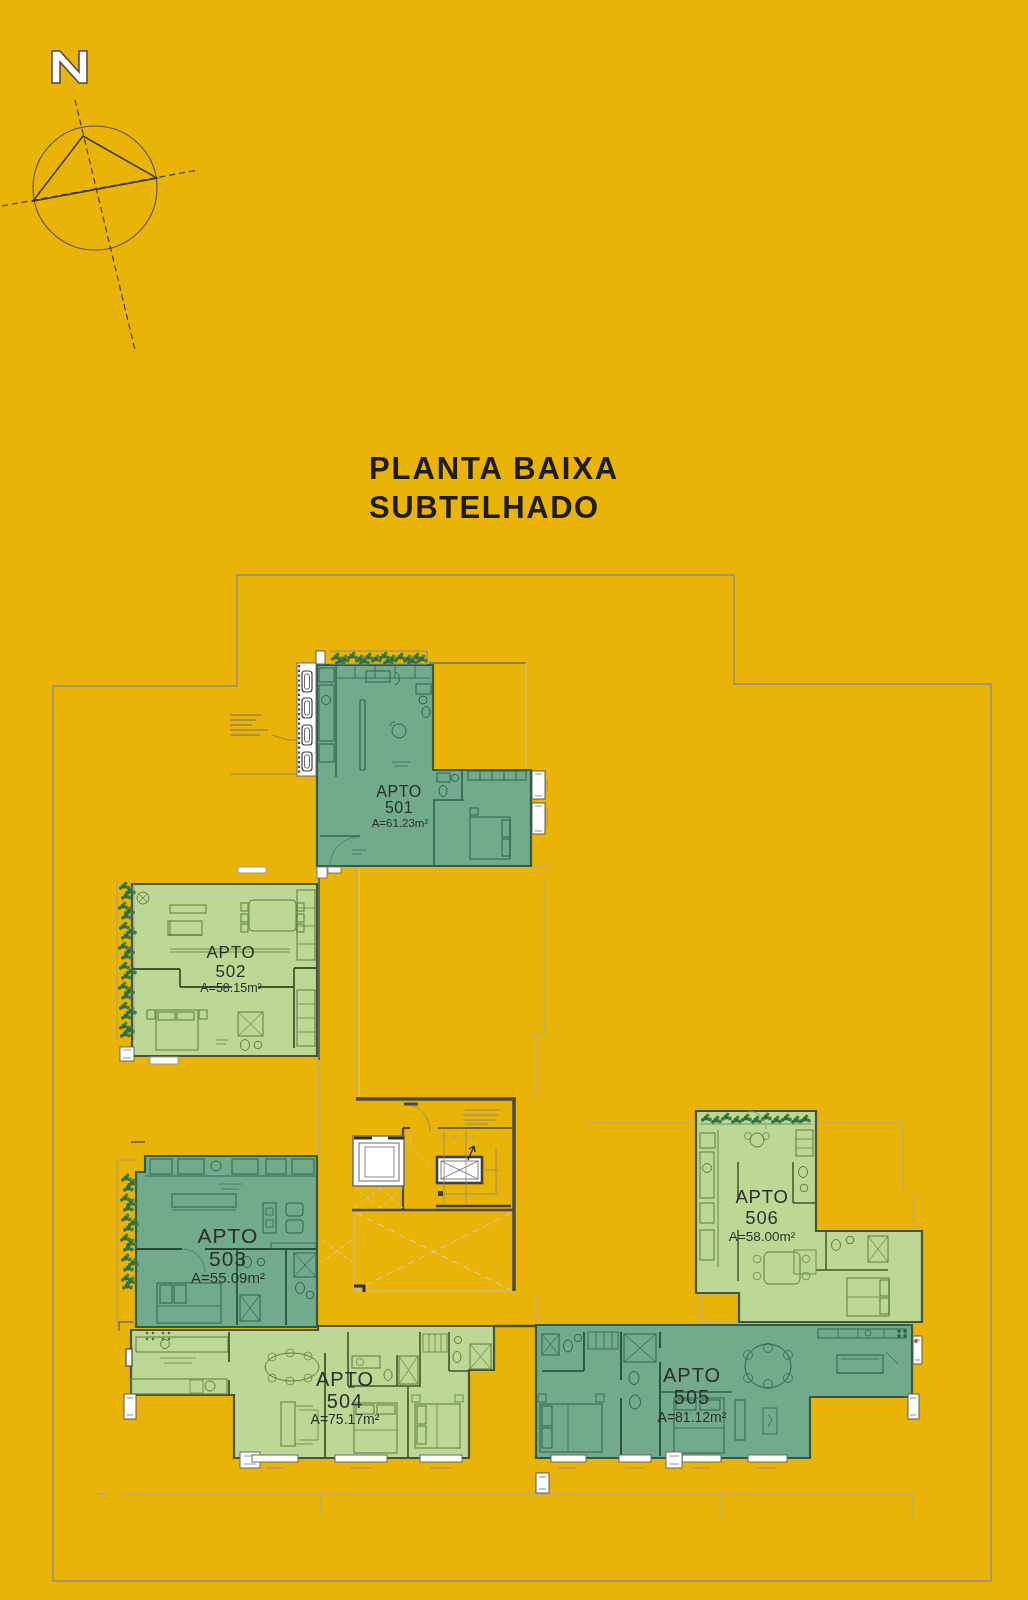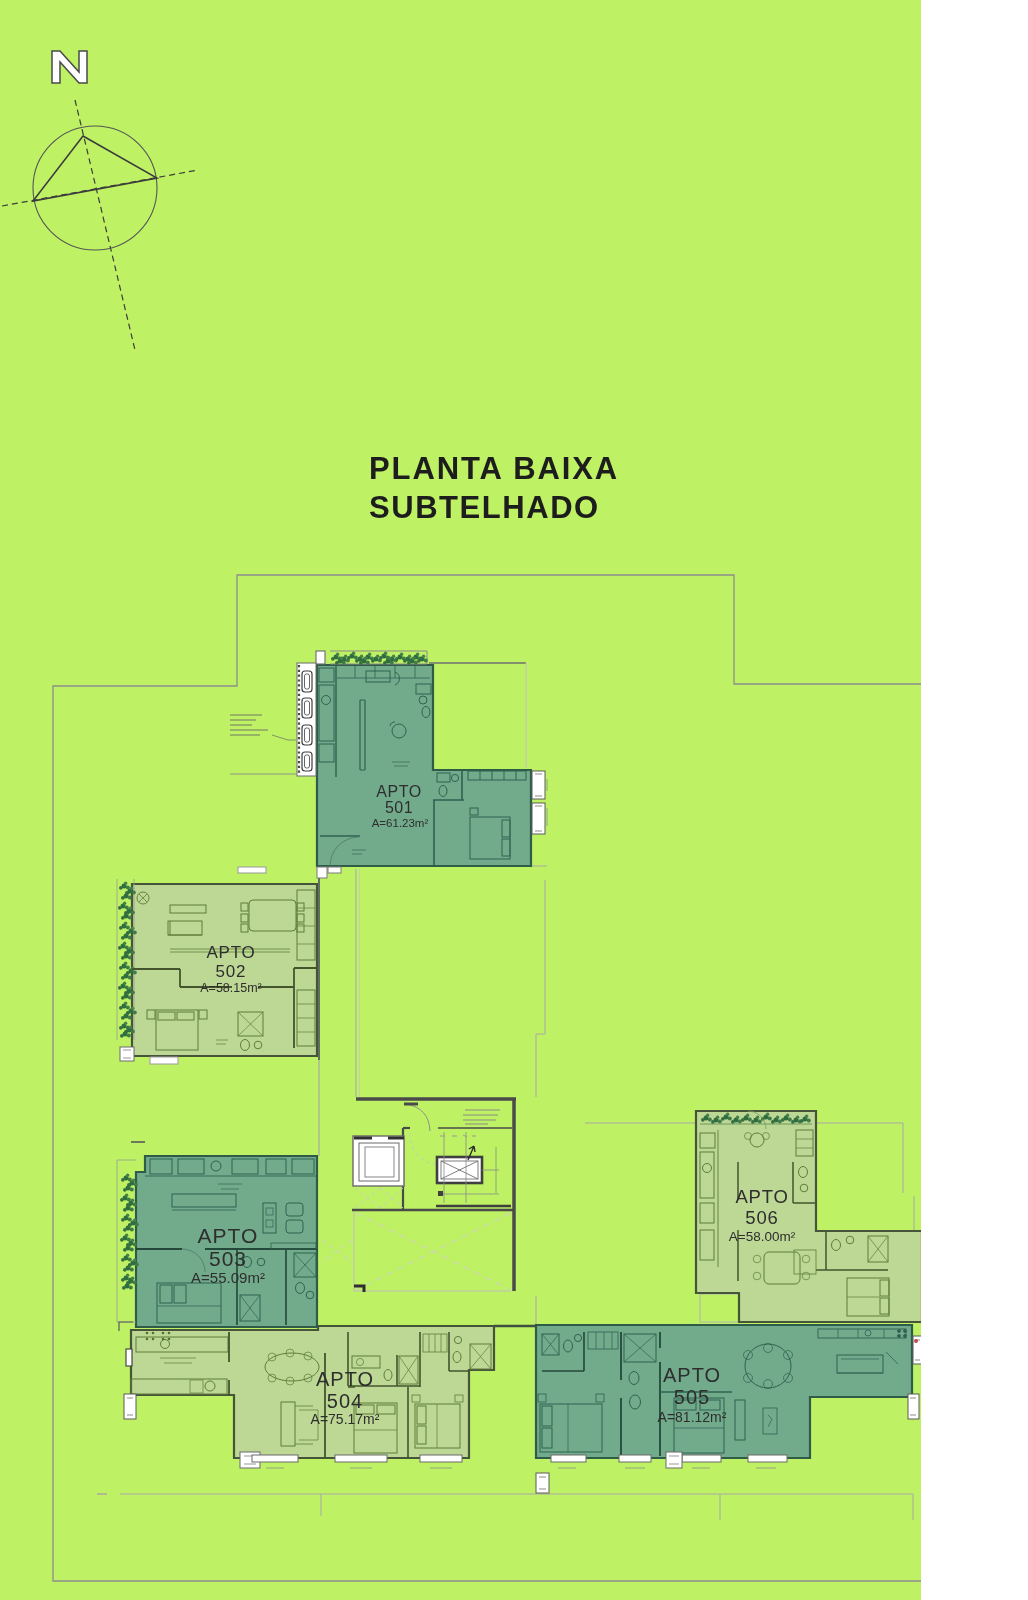--- a/index.html
+++ b/index.html
@@ -1,17 +1,17 @@
 <!DOCTYPE html>
 <html><head>
 <meta charset="utf-8">
 <style>
   html,body{margin:0;padding:0;background:#ffffff;}
-  #page{position:relative;width:905px;height:1600px;background:#bef264;overflow:hidden;
-        font-family:"Liberation Sans",sans-serif;padding-left:16px;}
+  #page{position:relative;width:1028px;height:1600px;background:#eab308;overflow:hidden;
+        font-family:"Liberation Sans",sans-serif;}
   svg{position:absolute;left:0;top:0;}
 </style>
 </head>
 <body>
 <div id="page">
 <svg width="1028" height="1600" viewBox="0 0 1028 1600" xmlns="http://www.w3.org/2000/svg">
 
 <g id="compass" fill="none" stroke="#3c3c3c">
 
   <path d="M52,83 L52,51 L60,51 L79,72 L79,51 L87,51 L87,83 L79,83 L60,62 L60,83 Z" fill="#ffffff" stroke="#4a4a4a" stroke-width="1.5"></path>

